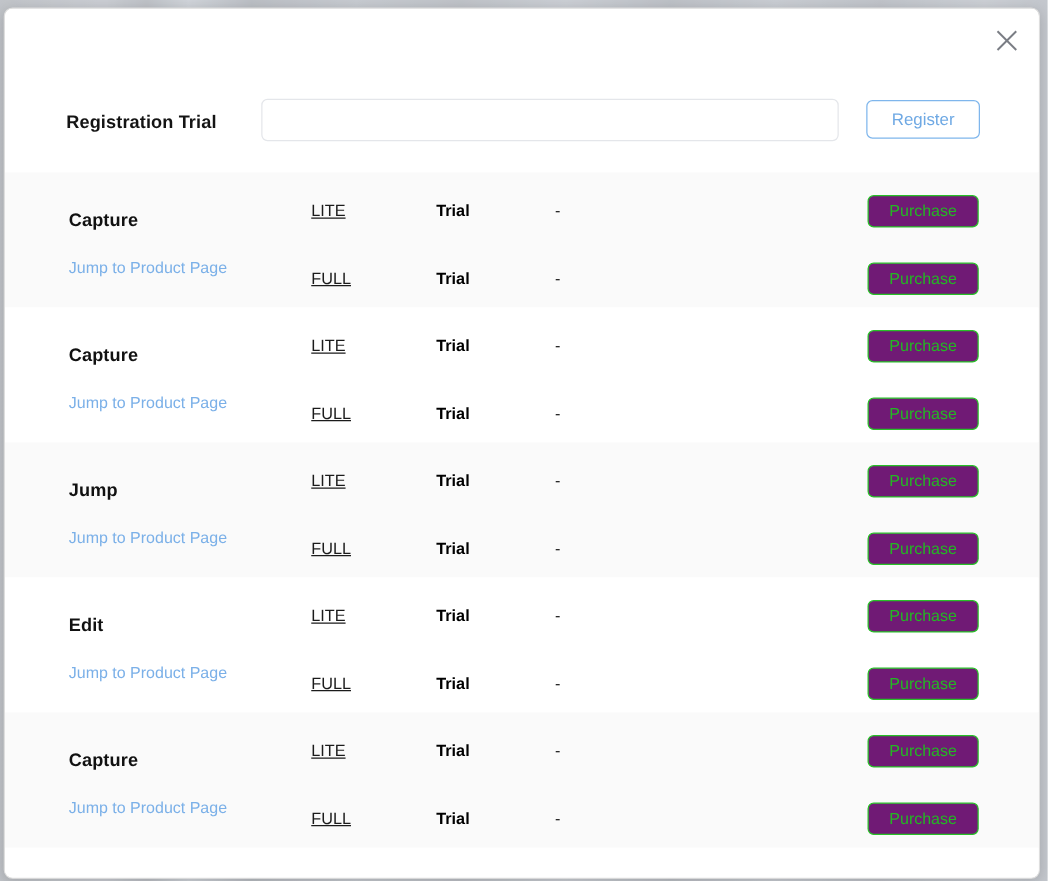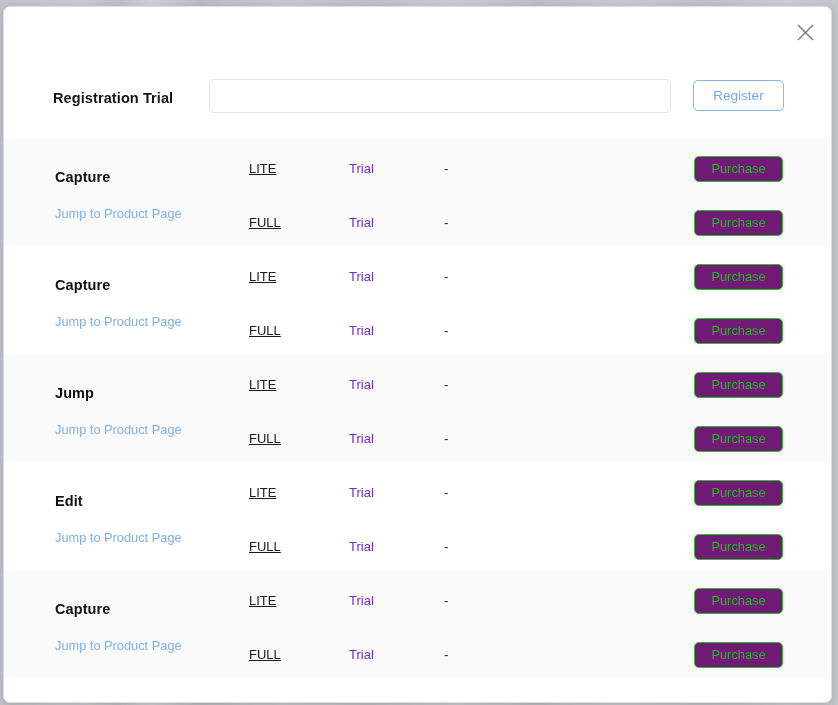--- a/index.html
+++ b/index.html
@@ -161,21 +161,22 @@
     top: 3px;
     font-size: 13px;
     color: #1b1b1b;
     text-decoration: underline;
   }
   .col-status {
     position: absolute;
     left: 345px;
     top: 3px;
     font-size: 13px;
-    color: #6d28d9;
+    color: #000000;
+    font-weight: bold;
   }
   .col-expire {
     position: absolute;
     left: 440px;
     top: 3px;
     font-size: 13px;
     color: #1b1b1b;
   }
 
   .purchase-btn {

